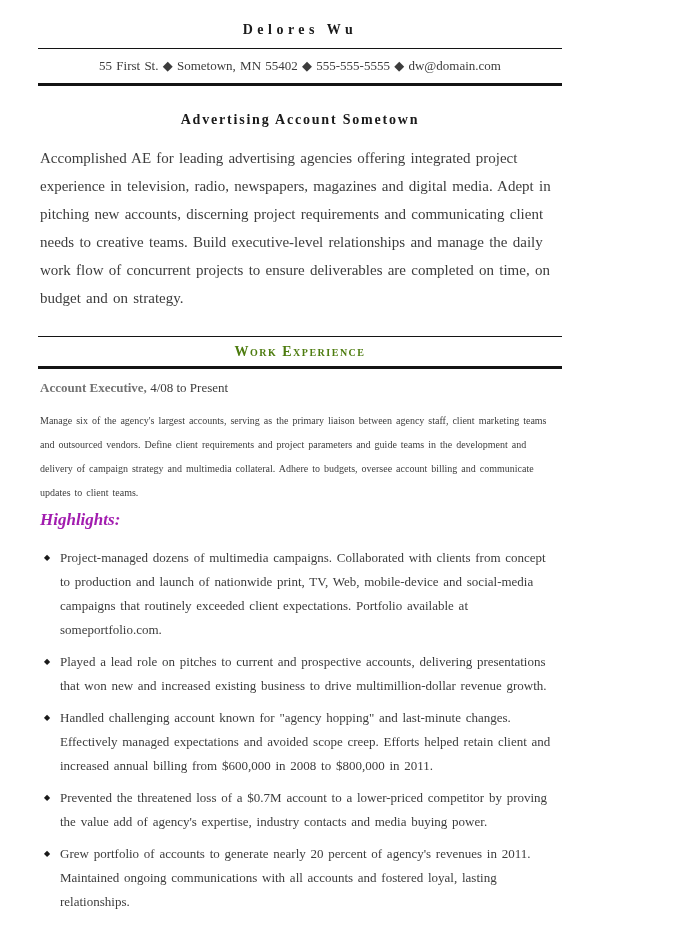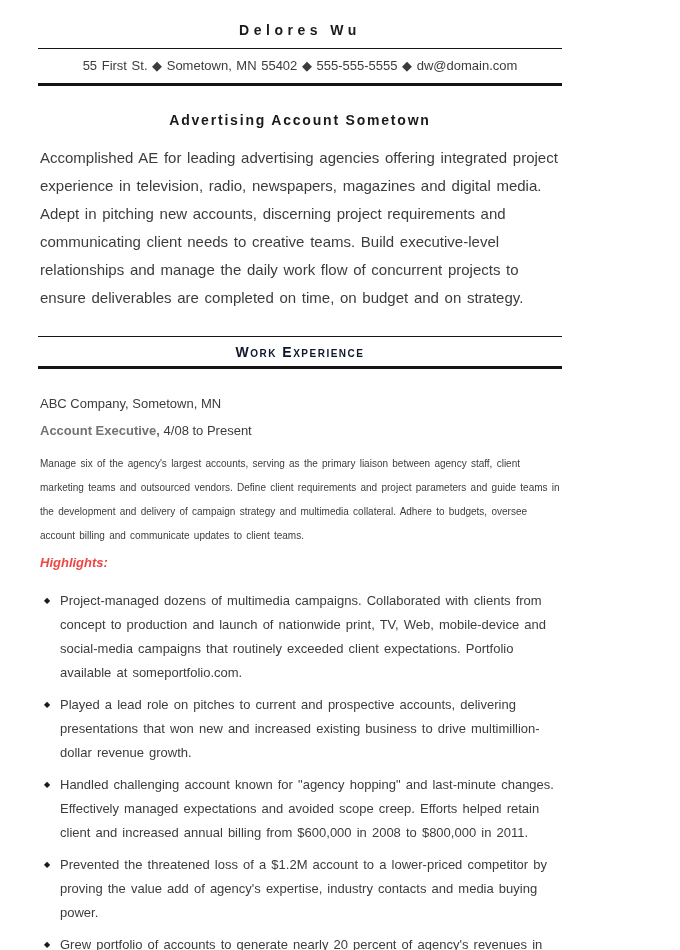--- a/index.html
+++ b/index.html
@@ -14,20 +14,21 @@
     font-family: "Liberation Sans", "DejaVu Sans", sans-serif;
     color: #3c3c3c;
     -webkit-font-smoothing: antialiased;
   }
   .page {
     box-sizing: border-box;
     width: 600px;
     height: 950px;
     padding: 22px 40px 0 40px;
     background: #ffffff;
+    font-family: Liberation Serif, serif;
   }
   .rule {
     border: none;
     border-top: 1px solid #141414;
     margin: 0 -2px;
     height: 0;
   }
   .rule.thick {
     border-top: 3px solid #141414;
   }
@@ -65,21 +66,21 @@
   }
   .section-header {
     margin-top: 24px;
   }
   .section-title {
     text-align: center;
     font-variant: small-caps;
     font-weight: bold;
     font-size: 14px;
     letter-spacing: 1.5px;
-    color: #0f172a;
+    color: #4d7c0f;
     line-height: 20px;
     padding: 5px 0 4px 0;
   }
   .company-line {
     margin: 26px 0 0 0;
     font-size: 13px;
     line-height: 17px;
   }
   .job-line {
     margin: 10px 0 0 0;
@@ -91,24 +92,24 @@
     color: #737373;
   }
   .job-description {
     margin: 13px 0 0 0;
     font-size: 10px;
     line-height: 24px;
     word-spacing: 1.5px;
   }
   .highlights-label {
     margin: 5px 0 16px 0;
-    font-size: 13px;
+    font-size: 17px;
     font-weight: bold;
     font-style: italic;
-    color: #ef4444;
+    color: #a21caf;
     line-height: 20px;
   }
   ul.highlights {
     list-style: none;
     margin: 11px 0 0 0;
     padding: 0;
   }
   ul.highlights li {
     display: flex;
     align-items: flex-start;
@@ -150,21 +151,20 @@
   <p class="summary">Accomplished AE for leading advertising agencies offering integrated project experience in television, radio, newspapers, magazines and digital media. Adept in pitching new accounts, discerning project requirements and communicating client needs to creative teams. Build executive-level relationships and manage the daily work flow of concurrent projects to ensure deliverables are completed on time, on budget and on strategy.</p>
 
   <section>
 
     <div class="section-header">
       <hr class="rule">
       <div class="section-title">Work Experience</div>
       <hr class="rule thick">
     </div>
 
-    <div class="company-line">ABC Company, Sometown, MN</div>
 
     <div class="job-line">
       <span class="job-title">Account Executive,</span>
       <span>4/08 to Present</span>
     </div>
 
     <p class="job-description">Manage six of the agency's largest accounts, serving as the primary liaison between agency staff, client marketing teams and outsourced vendors. Define client requirements and project parameters and guide teams in the development and delivery of campaign strategy and multimedia collateral. Adhere to budgets, oversee account billing and communicate updates to client teams.</p>
 
     <div class="highlights-label">Highlights:</div>
 
@@ -180,21 +180,21 @@
           <span class="highlight-text">Played a lead role on pitches to current and prospective accounts, delivering presentations that won new and increased existing business to drive multimillion-dollar revenue growth.</span>
         </li>
 
         <li>
           <span class="diamond">◆</span>
           <span class="highlight-text">Handled challenging account known for "agency hopping" and last-minute changes. Effectively managed expectations and avoided scope creep. Efforts helped retain client and increased annual billing from $600,000 in 2008 to $800,000 in 2011.</span>
         </li>
 
         <li>
           <span class="diamond">◆</span>
-          <span class="highlight-text">Prevented the threatened loss of a $1.2M account to a lower-priced competitor by proving the value add of agency's expertise, industry contacts and media buying power.</span>
+          <span class="highlight-text">Prevented the threatened loss of a $0.7M account to a lower-priced competitor by proving the value add of agency's expertise, industry contacts and media buying power.</span>
         </li>
 
         <li>
           <span class="diamond">◆</span>
           <span class="highlight-text">Grew portfolio of accounts to generate nearly 20 percent of agency's revenues in 2011. Maintained ongoing communications with all accounts and fostered loyal, lasting relationships.</span>
         </li>
       </ul>
 
   </section>
 

